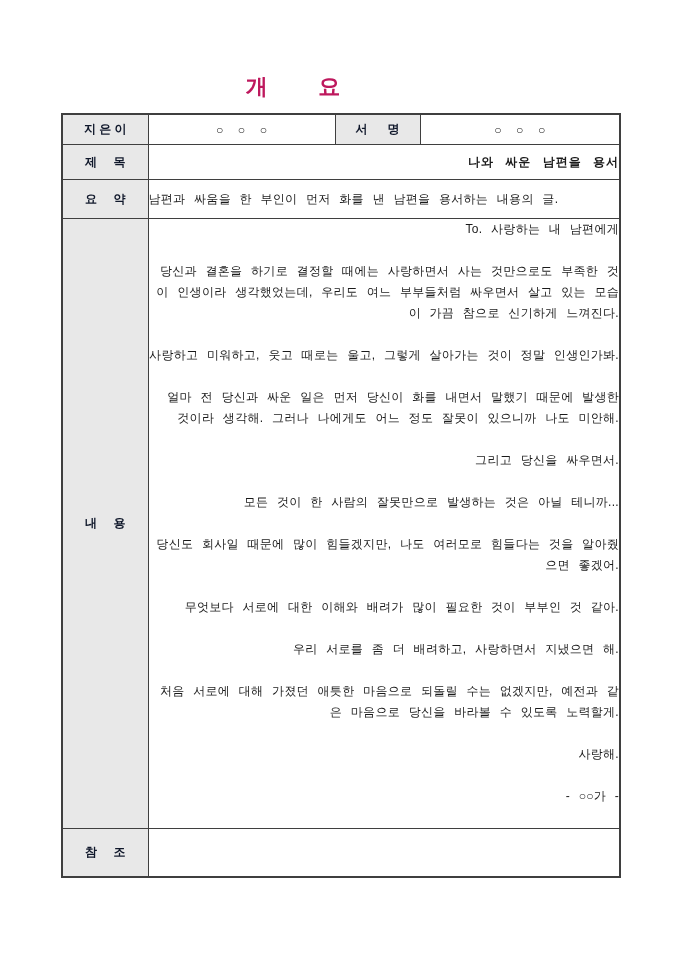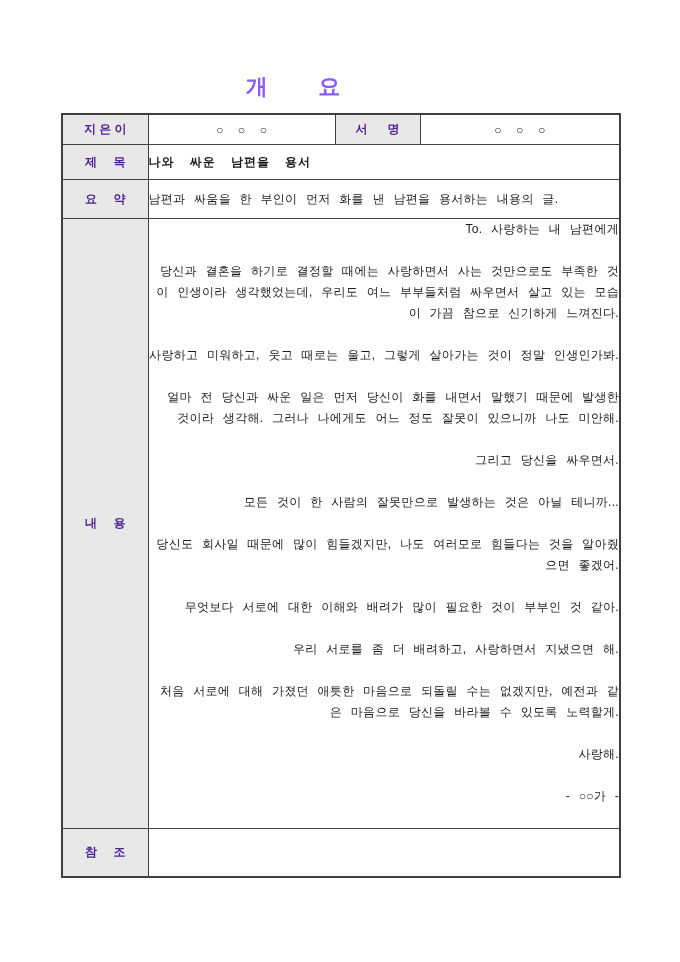--- a/index.html
+++ b/index.html
@@ -19,21 +19,21 @@
   .doc-title {
     position: absolute;
     top: 72px;
     left: 0;
     width: 588px;
     text-align: center;
     font-size: 22px;
     font-weight: bold;
     letter-spacing: 2px;
     white-space: pre;
-    color: #8b5cf6;
+    color: #be185d;
   }
   table.overview {
     position: absolute;
     top: 113px;
     left: 61px;
     width: 558px;
     border-collapse: collapse;
     table-layout: fixed;
     border: 2px solid #3f3f3f;
   }
@@ -42,40 +42,39 @@
     padding: 0;
     vertical-align: middle;
     font-size: 12px;
   }
   td.lbl {
     background: #e8e8e8;
     text-align: center;
     font-weight: bold;
     font-size: 13px;
     white-space: pre;
-    color: #4c1d95;
+    color: #0f172a;
   }
   td.val {
     text-align: center;
     white-space: pre;
     font-size: 12px;
     word-spacing: 4px;
   }
   tr.r1 td { height: 29px; }
   tr.r2 td { height: 29px; }
   tr.r3 td { height: 34px; }
   tr.r4 td { height: 38px; margin-left: 36px; }
   tr.r6 td { height: 47px; margin-top: 16px; }
   td.title-val {
-    text-align: left;
+    text-align: right;
     font-weight: bold;
     font-size: 16px;
     word-spacing: 7px;
     letter-spacing: 1px;
-    font-family: Liberation Mono, monospace;
   }
   td.summary-val {
     text-align: left;
     padding: 0 6px 0 13px;
     font-size: 12px;
     word-spacing: 5px;
     letter-spacing: 0.3px;
   }
   td.content-val {
     height: 582px;

